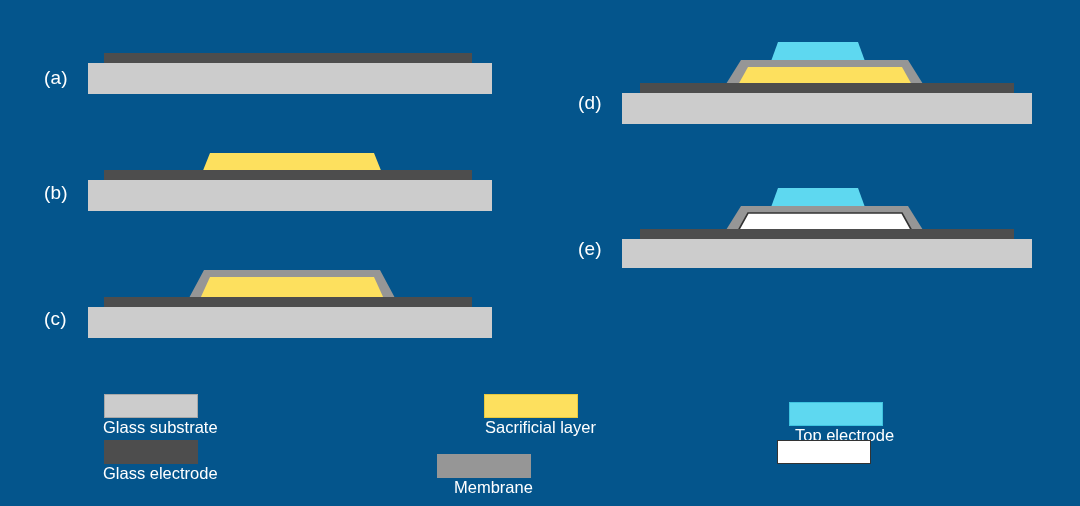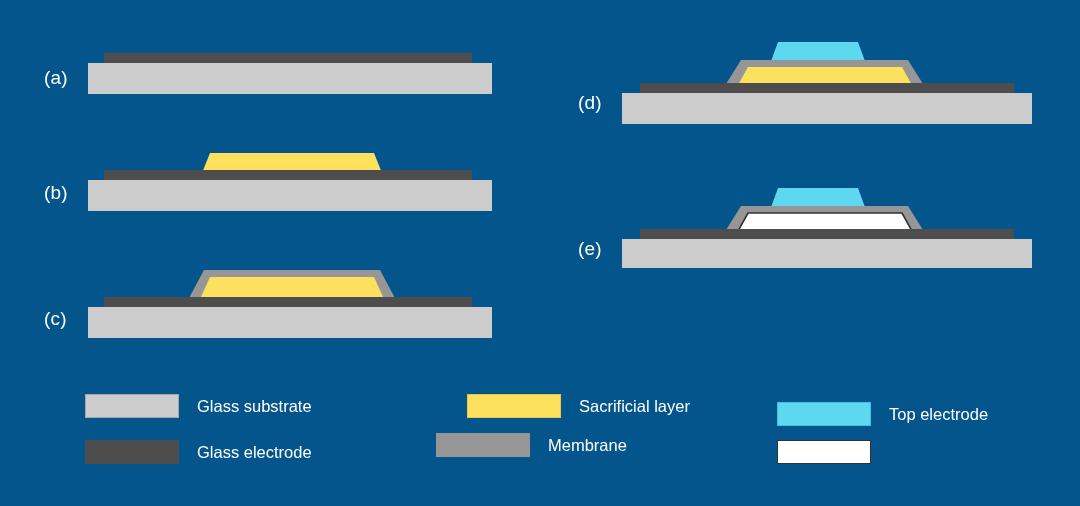--- a/index.html
+++ b/index.html
@@ -41,20 +41,21 @@
     height: 100px;
   }
   .legend-col {
     position: absolute;
     top: 0;
   }
   .legend-row {
     position: absolute;
     display: flex;
     align-items: center;
+    flex-direction: column;
   }
   .swatch {
     width: 94px;
     height: 24px;
     box-sizing: border-box;
     flex: 0 0 auto;
   }
   .legend-text {
     color: #ffffff;
     font-size: 16.5px;
@@ -136,21 +137,21 @@
         <span class="swatch" style="background:#4d4d4d; border:1px solid #4d4d4d;"></span>
         <span class="legend-text">Glass electrode</span>
       </div>
     </div>
 
     <div class="legend-col" style="left:436px;">
       <div class="legend-row" style="top:12px;padding-left:31px;">
         <span class="swatch" style="background:#fde05e; border:1px solid #e8c93f;"></span>
         <span class="legend-text">Sacrificial layer</span>
       </div>
-      <div class="legend-row" style="top:51px;">
+      <div class="legend-row" style="top:72px;">
         <span class="swatch" style="background:#969696; border:1px solid #969696;"></span>
         <span class="legend-text">Membrane</span>
       </div>
     </div>
 
     <div class="legend-col" style="left:777px;">
       <div class="legend-row" style="top:12px;margin-top:8px;">
         <span class="swatch" style="background:#5ed8f0; border:1px solid #3fc4e0;"></span>
         <span class="legend-text">Top electrode</span>
       </div>

